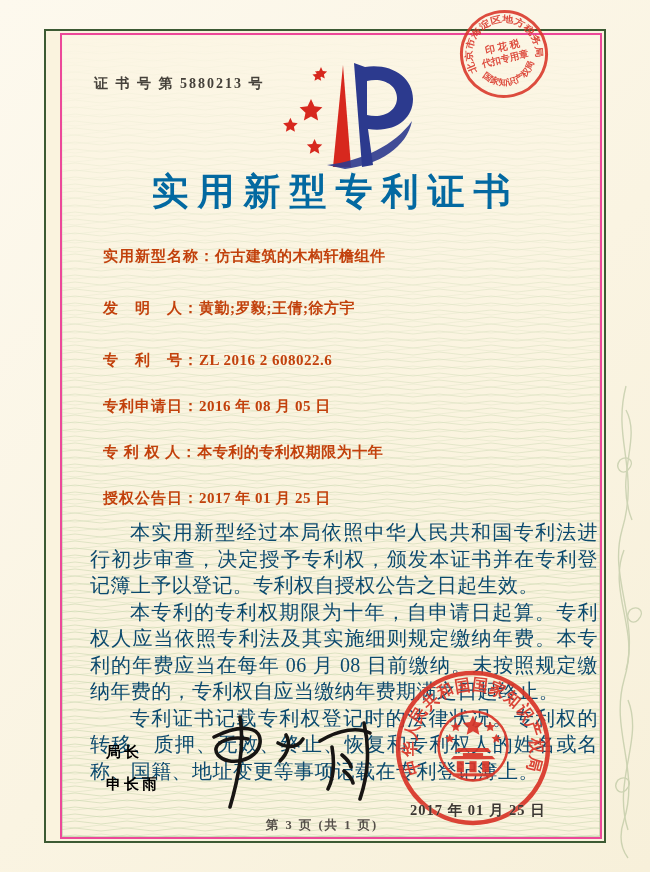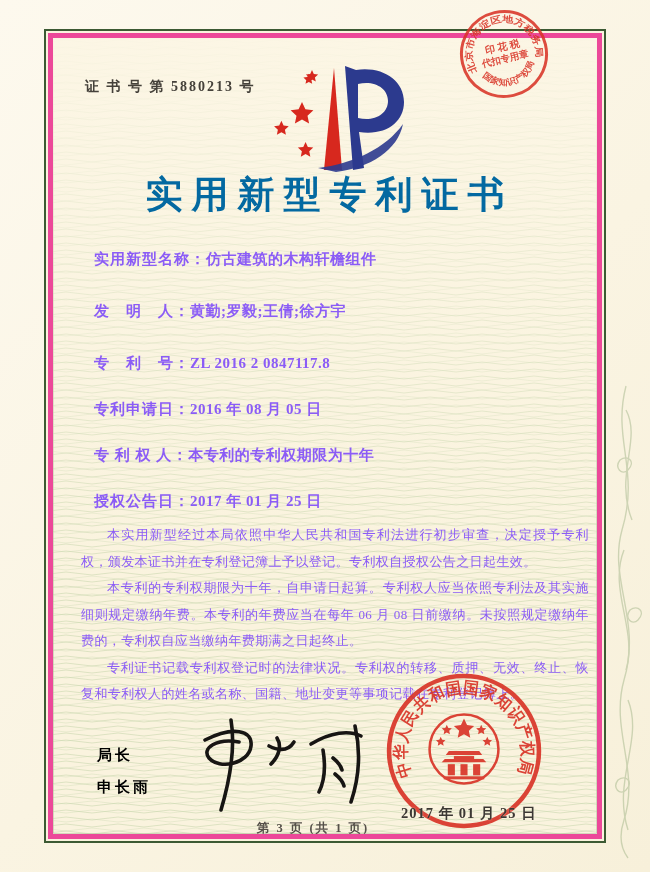--- a/index.html
+++ b/index.html
@@ -13,23 +13,24 @@
   .page { position: absolute; inset: 0; background: linear-gradient(135deg, #fdf9ee 0%, #faf4e2 55%, #f7f0da 100%); }
 
   
   .frame {
     position: absolute; left: 44px; top: 29px; width: 562px; height: 814px;
     border: 2px solid #3c5a33;
     background: #faf3de;
   }
   .frame-inner {
     position: absolute; inset: 2px;
-    border: 5px solid #ec4899;
+    border: 2px solid #ec4899;
     box-shadow: inset 0 0 0 1px rgba(90,130,80,.25);
     overflow: hidden;
+    margin-left: 12px;
   }
   .guilloche { position: absolute; inset: 0; }
   .cream-fade { position: absolute; inset: 0;
     background: linear-gradient(180deg, rgba(252,246,229,.95) 0%, rgba(252,246,229,.45) 30%, rgba(250,243,222,.05) 70%);
   }
 
   .content { position: absolute; inset: 0; color: #2c2a26; }
 
   .cert-no {
     position: absolute; left: 32px; top: 40px;
@@ -38,29 +39,29 @@
 
   .logo { position: absolute; left: 205px; top: 22px; width: 165px; height: 115px; }
 
   .title {
     position: absolute; left: 0; top: 132px; width: 100%;
     text-align: center; font-size: 37px; font-weight: 700;
     letter-spacing: 9px; color: #0369a1; text-indent: 9px;
   }
 
   .fields { position: absolute; left: 41px; top: 0; width: 480px; }
-  .field { position: absolute; font-size: 15px; font-weight: 600; color: #8b5cf6; white-space: nowrap; }
+  .field { position: absolute; font-size: 15px; font-weight: 600; color: #c2410c; white-space: nowrap; }
   .field .lab { letter-spacing: 1px; }
   .field .val { letter-spacing: .5px; }
   .f0 { top: 212px; } .f1 { top: 264px; } .f2 { top: 316px; }
   .f3 { top: 362px; } .f4 { top: 408px; } .f5 { top: 454px; }
 
   .paras { position: absolute; left: 28px; top: 484px; width: 508px; }
   .paras p {
-    font-size: 13px; line-height: 26.5px; color: #8b5cf6;
+    font-size: 20px; line-height: 26.5px; color: #0c4a6e;
     text-align: justify; text-indent: 2em; letter-spacing: .4px;
     font-weight: 500;
   }
 
   .officer { position: absolute; left: 44px; top: 708px; font-size: 15px; font-weight: 700; color: #000000; }
   .officer .row { margin-bottom: 13px; letter-spacing: 3px; }
 
   .signature { position: absolute; left: 120px; top: 672px; width: 210px; height: 110px; }
 
   .seal-main { position: absolute; left: 330px; top: 632px; width: 162px; height: 162px; opacity: .92; }
@@ -131,21 +132,21 @@
         <div class="title">实用新型专利证书</div>
 
         <div class="fields">
           <div class="field f0">
             <span class="lab">实用新型名称：</span><span class="val">仿古建筑的木构轩檐组件</span>
           </div>
           <div class="field f1">
             <span class="lab">发　明　人：</span><span class="val">黄勤;罗毅;王倩;徐方宇</span>
           </div>
           <div class="field f2">
-            <span class="lab">专　利　号：</span><span class="val">ZL 2016 2 0847117.8</span>
+            <span class="lab">专　利　号：</span><span class="val">ZL 2016 2 608022.6</span>
           </div>
           <div class="field f3">
             <span class="lab">专利申请日：</span><span class="val">2016 年 08 月 05 日</span>
           </div>
           <div class="field f4">
             <span class="lab">专 利 权 人：</span><span class="val">本专利的专利权期限为十年</span>
           </div>
           <div class="field f5">
             <span class="lab">授权公告日：</span><span class="val">2017 年 01 月 25 日</span>
           </div>

